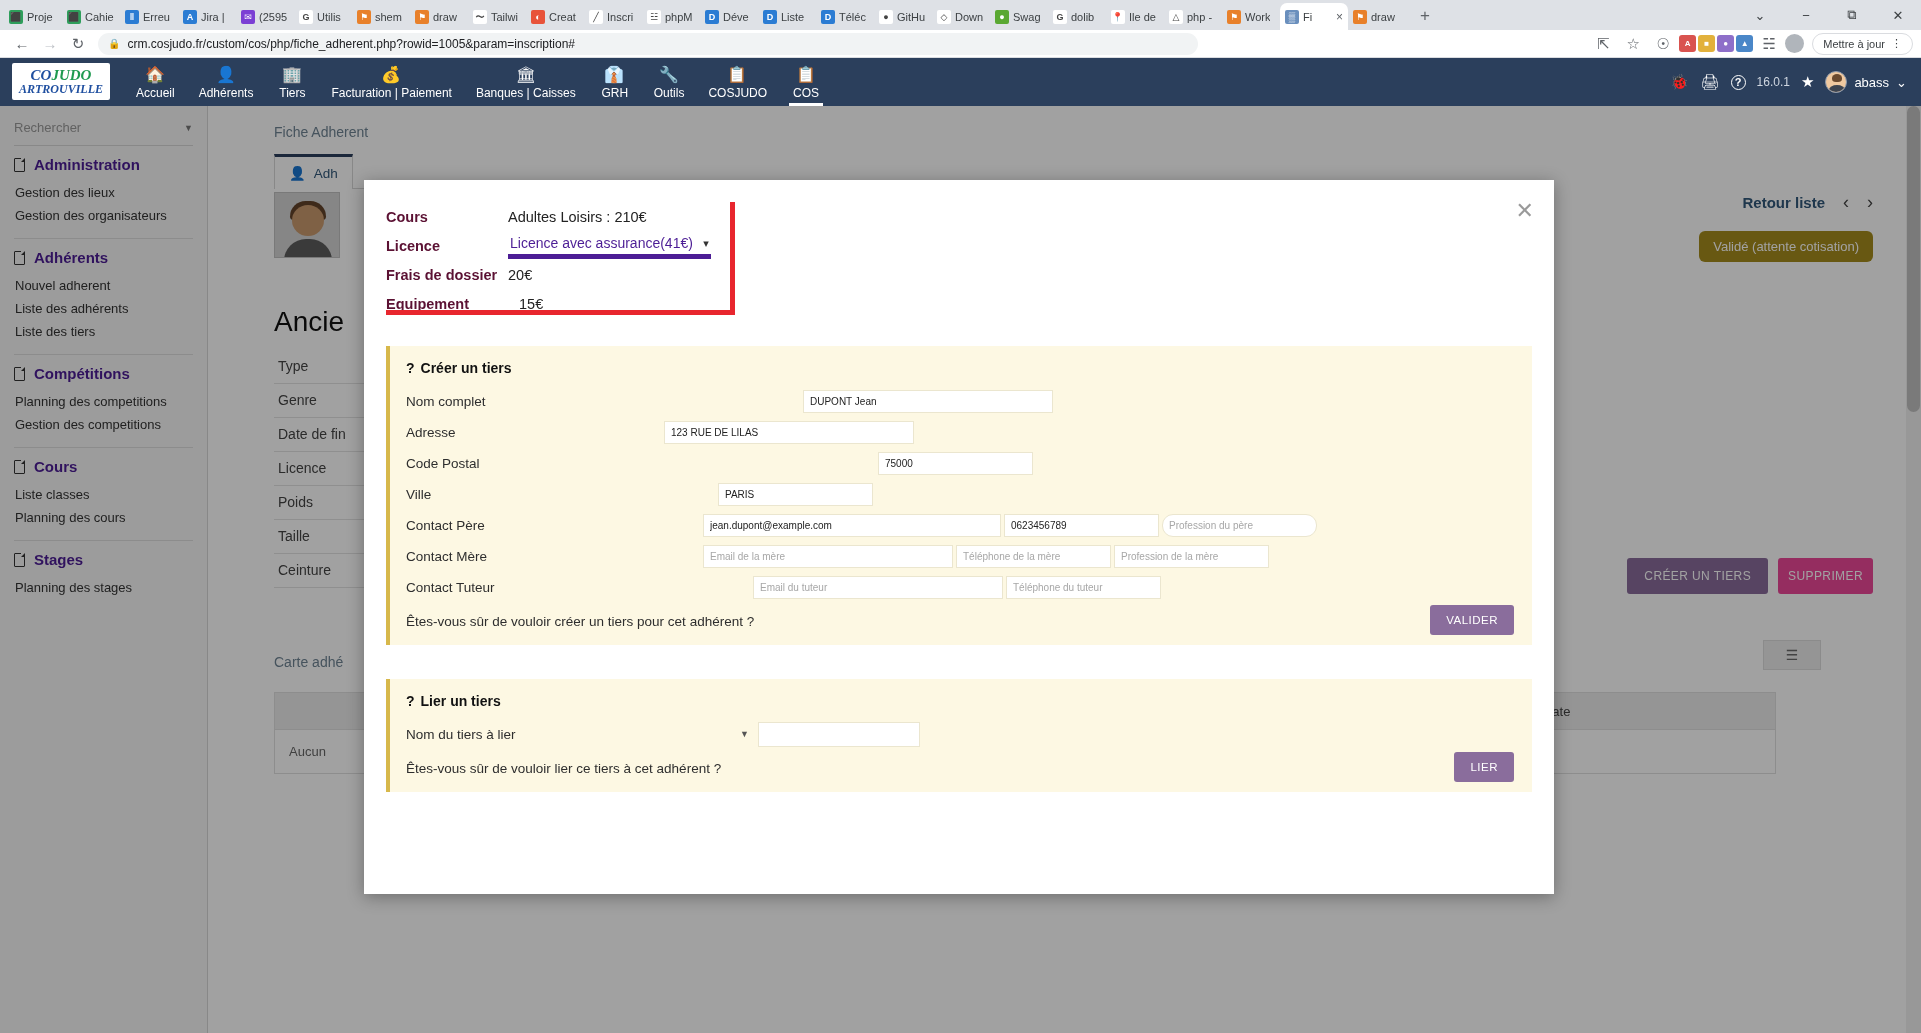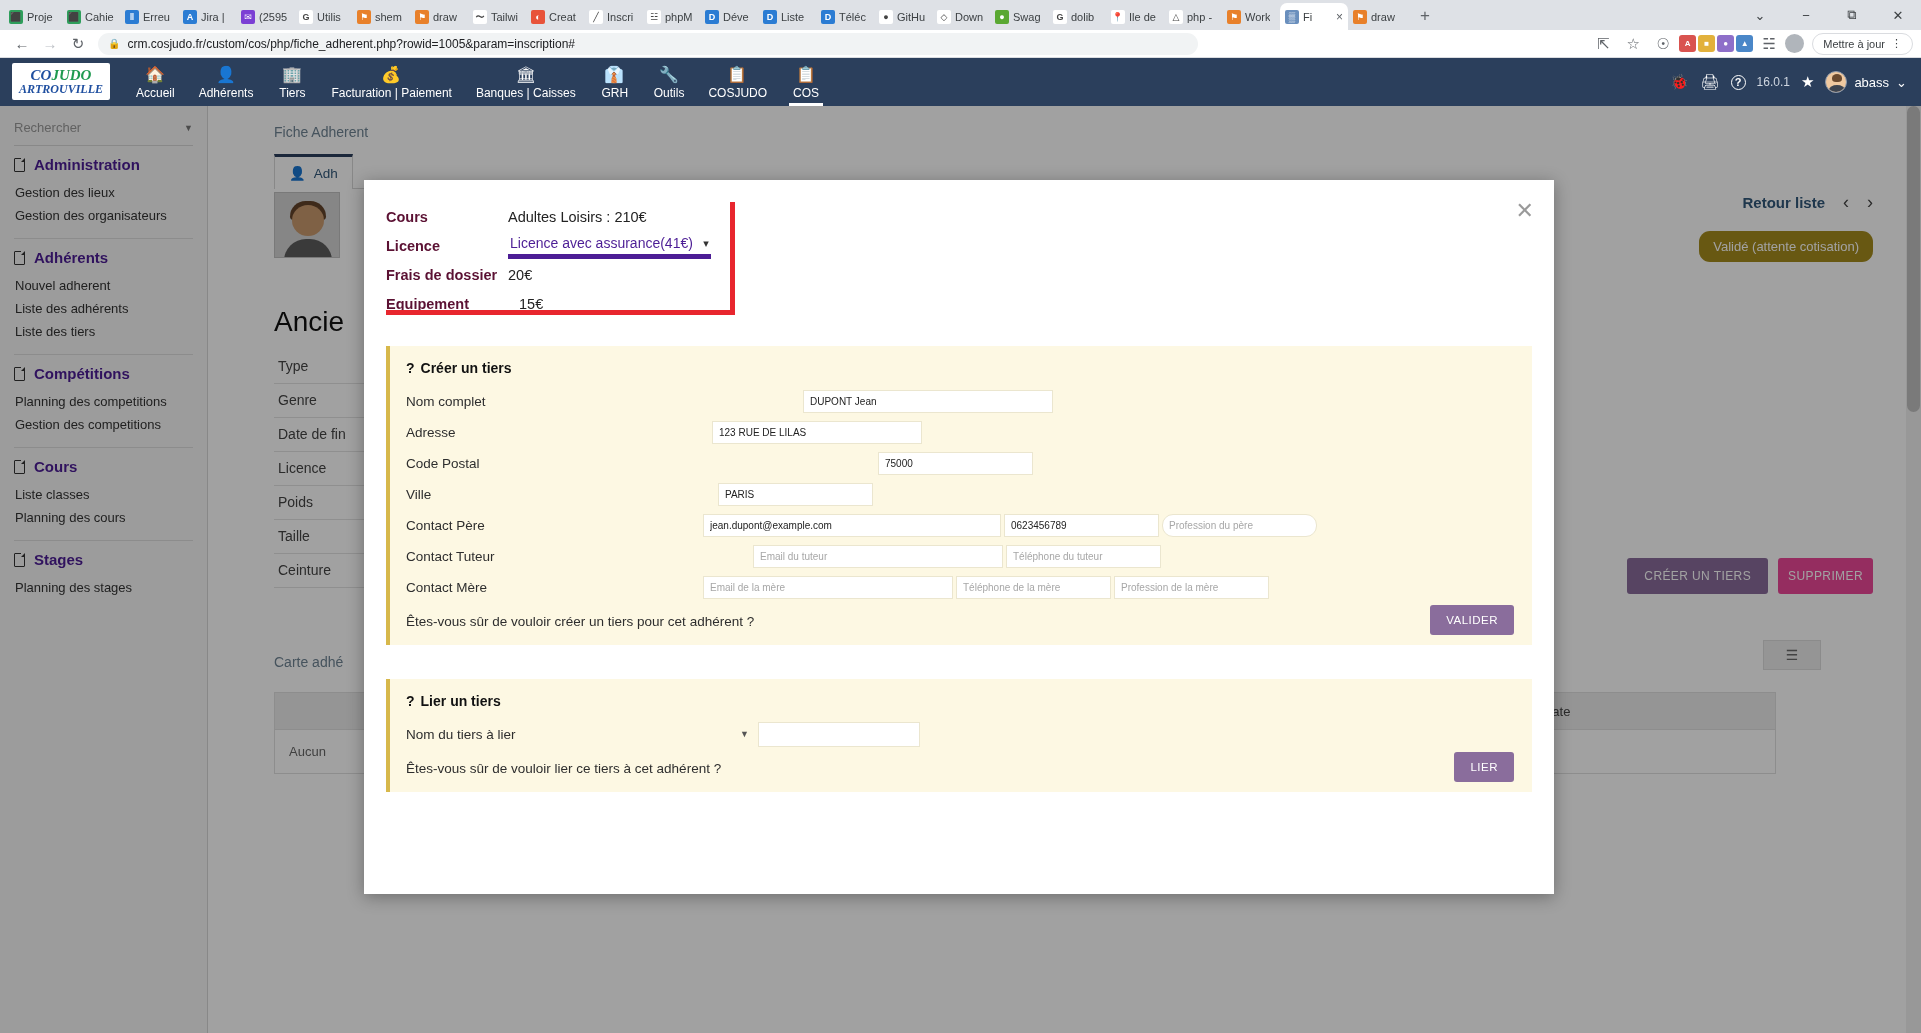--- a/index.html
+++ b/index.html
@@ -359,21 +359,21 @@
     color: #31587a; font-size: 15px; font-weight: bold;
   }
   .arrow-btn { font-size: 18px; color: #444; font-weight: normal; }
   .status-badge {
     position: absolute;
     right: 48px; top: 125px;
     background: #a58c1e;
     color: #ffffff;
     font-size: 13px;
     padding: 8px 14px;
-    border-radius: 11px;
+    border-radius: 6px;
   }
   .bottom-btns {
     position: absolute;
     right: 48px; top: 452px;
     display: flex; gap: 10px;
   }
   .btn-purple {
     background: #8a6d9c;
     color: #ffffff;
     font-size: 12px;
@@ -975,49 +975,49 @@
         <span class="qmark">?</span>
         <span>Créer un tiers</span>
       </div>
       <div id="create-rows-host">
           <div class="frow">
             <span class="flbl">Nom complet</span>
             <input class="finput" value="DUPONT Jean" style="width: 250px; margin-left: 195px;">
           </div>
           <div class="frow">
             <span class="flbl">Adresse</span>
-            <input class="finput" value="123 RUE DE LILAS" style="width: 210px; margin-left: 104px;">
+            <input class="finput" value="123 RUE DE LILAS" style="width: 250px; margin-left: 56px;">
           </div>
           <div class="frow">
             <span class="flbl">Code Postal</span>
             <input class="finput" value="75000" style="width: 155px; margin-left: 270px;">
           </div>
           <div class="frow">
             <span class="flbl">Ville</span>
             <input class="finput" value="PARIS" style="width: 155px; margin-left: 110px;">
           </div>
         </div>
       <div id="contact-rows-host">
           <div class="frow">
             <span class="flbl">Contact Père</span>
             <input class="finput" placeholder="Email du père" value="jean.dupont@example.com" style="width: 298px; margin-left: 95px; margin-right: 3px;">
             <input class="finput" placeholder="Téléphone du père" value="0623456789" style="width: 155px; margin-left: 0px; margin-right: 3px;">
             <input class="finput" placeholder="Profession du père" style="width: 155px; margin-left: 0px; margin-right: 3px; border-radius: 11px;">
           </div>
           <div class="frow">
-            <span class="flbl">Contact Tuteur</span>
-            <input class="finput" placeholder="Email du tuteur" style="width: 250px; margin-left: 145px; margin-right: 3px;">
-            <input class="finput" placeholder="Téléphone du tuteur" style="width: 155px; margin-left: 0px; margin-right: 3px;">
-          </div>
-          <div class="frow">
             <span class="flbl">Contact Mère</span>
             <input class="finput" placeholder="Email de la mère" style="width: 250px; margin-left: 95px; margin-right: 3px;">
             <input class="finput" placeholder="Téléphone de la mère" style="width: 155px; margin-left: 0px; margin-right: 3px;">
             <input class="finput" placeholder="Profession de la mère" style="width: 155px; margin-left: 0px; margin-right: 3px;">
           </div>
+          <div class="frow">
+            <span class="flbl">Contact Tuteur</span>
+            <input class="finput" placeholder="Email du tuteur" style="width: 250px; margin-left: 145px; margin-right: 3px;">
+            <input class="finput" placeholder="Téléphone du tuteur" style="width: 155px; margin-left: 0px; margin-right: 3px;">
+          </div>
         </div>
       <div class="fnote">Êtes-vous sûr de vouloir créer un tiers pour cet adhérent ?</div>
       <div class="card-action" style="bottom:10px;">
         <button class="btn-modal">VALIDER</button>
       </div>
     </div>
 
     <div class="card card-2">
       <div class="card-head">
         <span class="qmark">?</span>

